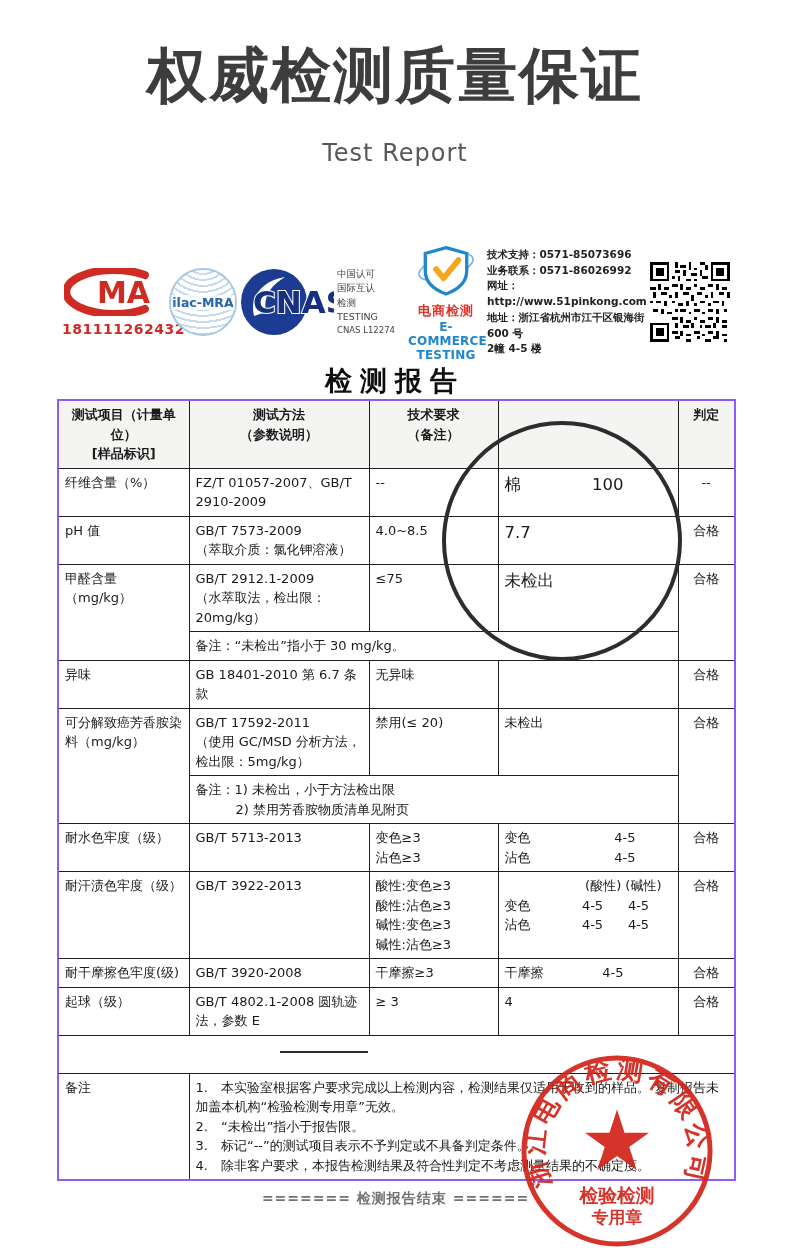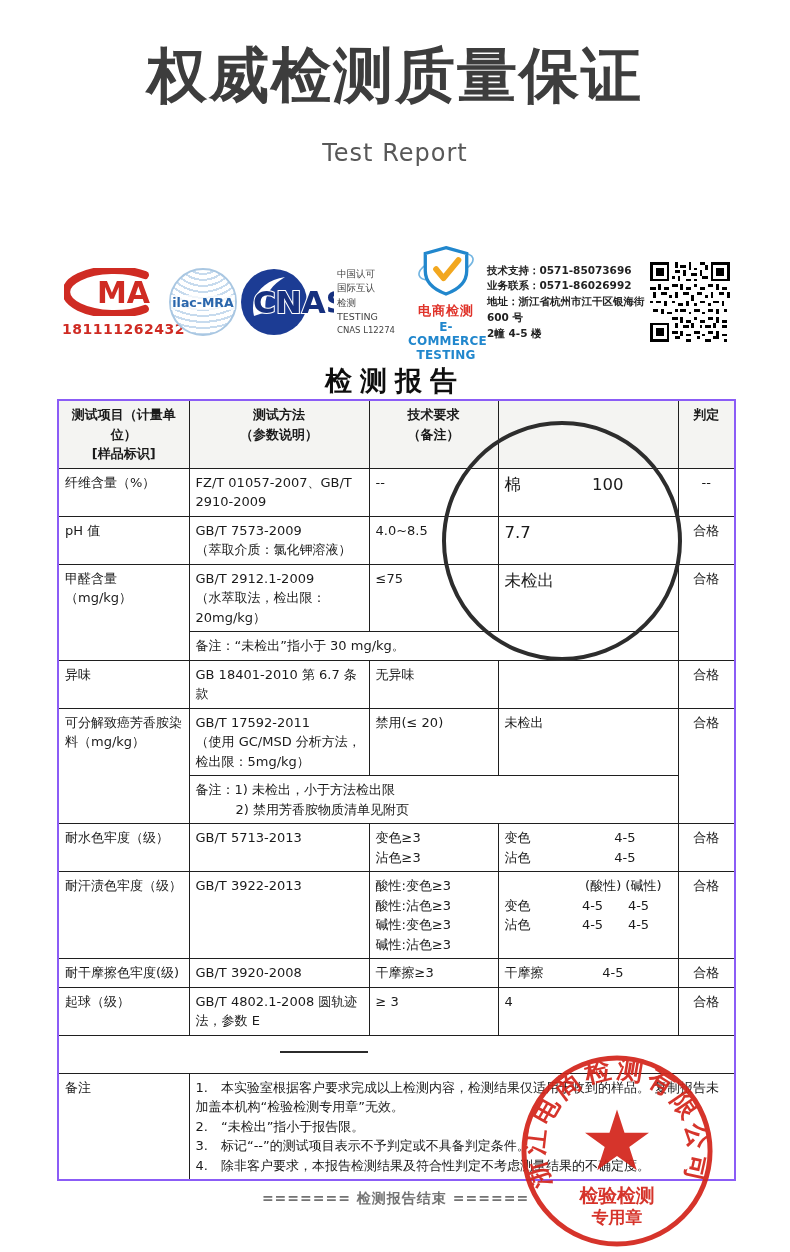--- a/index.html
+++ b/index.html
@@ -104,20 +104,21 @@
         <path d="M35,5 L60,12 L60,33 C60,48 49,56 35,61 C21,56 10,48 10,33 L10,12 Z" fill="#ffffff" stroke="#2187cd" stroke-width="4"></path>
         <path d="M23,31 L32,42 L50,20" fill="none" stroke="#f2a71f" stroke-width="7" stroke-linecap="round" stroke-linejoin="round"></path>
       </svg>
       <div class="ec-cn">电商检测</div>
       <div class="ec-en">E-COMMERCE TESTING</div>
     </div>
 
     <div class="contact">
       <div>技术支持：0571-85073696</div>
       <div>业务联系：0571-86026992</div>
+      <div>网址：http://www.51pinkong.com</div>
       <div>地址：浙江省杭州市江干区银海街 600 号</div>
       <div>2幢 4-5 楼</div>
     </div>
 
     <svg class="qr" viewBox="0 0 29 29" shape-rendering="crispEdges">
       <rect x="0" y="0" width="29" height="29" fill="#fff"></rect>
       <g fill="#000">
         <rect x="0" y="0" width="7" height="7"></rect>
           <rect x="1" y="1" width="5" height="5" fill="#fff"></rect>
           <rect x="2" y="2" width="3" height="3"></rect>

